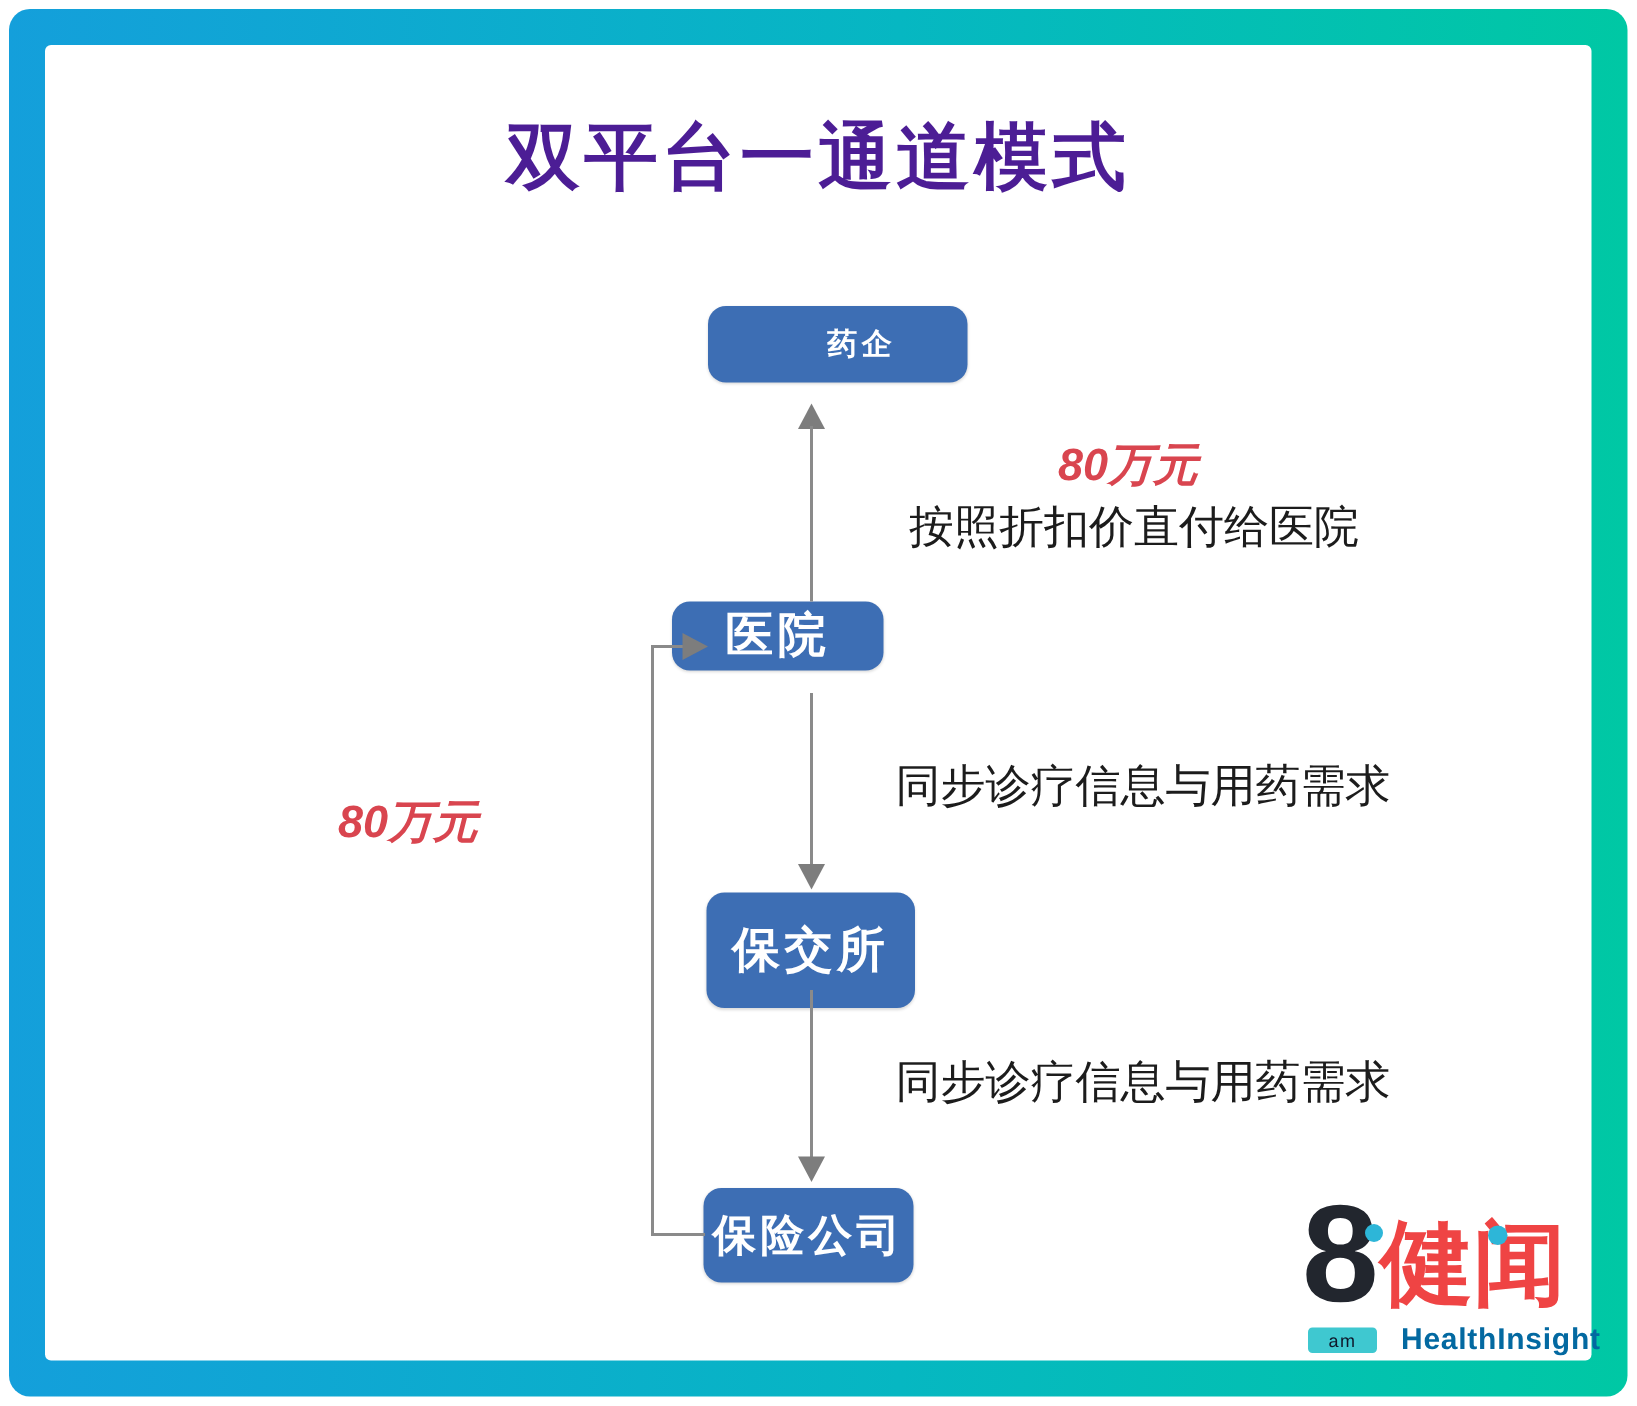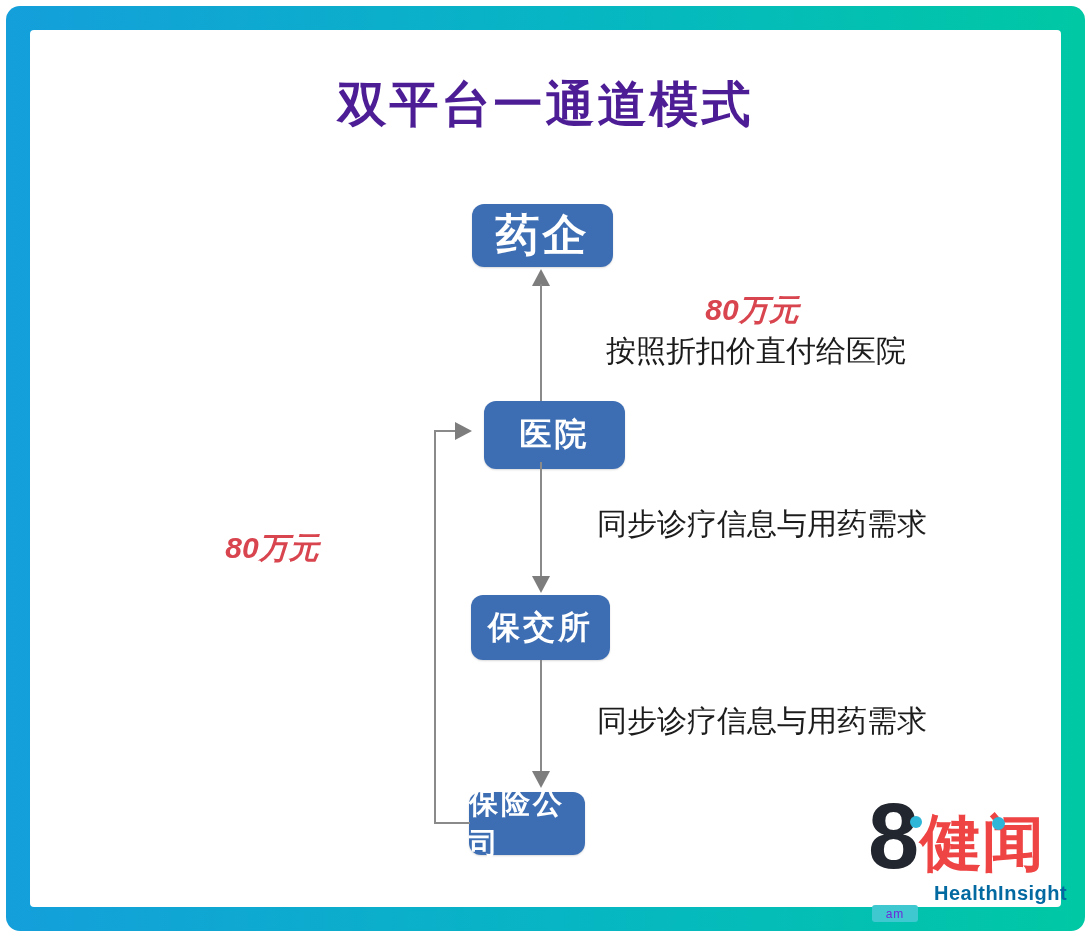--- a/index.html
+++ b/index.html
@@ -15,24 +15,24 @@
 
   .layer{position:absolute;left:0;top:0;width:100%;height:100%;}
 
   .title{position:absolute;left:0;right:0;top:72px;text-align:center;
          font-size:49px;font-weight:800;color:#4c1d95;letter-spacing:3px;}
 
   .node{position:absolute;background:#3d6eb4;border-radius:12px;
         display:flex;align-items:center;justify-content:center;
         color:#ffffff;font-weight:700;letter-spacing:3px;
         box-shadow:0 1px 2px rgba(0,0,0,0.15);}
-  .node-pharma  {left:472px;top:204px;width:141px;height:63px;font-size:44px;}
-  .node-hospital{left:484px;top:401px;width:141px;height:68px;font-size:32px;}
-  .node-exchange{left:471px;top:595px;width:139px;height:65px;font-size:32px;}
-  .node-insurer {left:469px;top:792px;width:116px;height:63px;font-size:29px;}
+  .node-pharma  {left:472px;top:204px;width:141px;height:51px;font-size:20px;padding-left:32px;}
+  .node-hospital{left:448px;top:401px;width:141px;height:46px;font-size:32px;}
+  .node-exchange{left:471px;top:595px;width:139px;height:77px;font-size:32px;}
+  .node-insurer {left:469px;top:792px;width:140px;height:63px;font-size:29px;}
 
   .vline{position:absolute;width:2px;background:#8a8a8a;}
   .hline{position:absolute;height:2px;background:#8a8a8a;}
   .arrow-up{position:absolute;width:0;height:0;
         border-left:9px solid transparent;border-right:9px solid transparent;
         border-bottom:17px solid #7d7d7d;}
   .arrow-down{position:absolute;width:0;height:0;
         border-left:9px solid transparent;border-right:9px solid transparent;
         border-top:17px solid #7d7d7d;}
   .arrow-right{position:absolute;width:0;height:0;
@@ -45,22 +45,22 @@
   
   .logo{position:absolute;left:862px;top:790px;width:210px;height:120px;}
   .logo-8{position:absolute;left:6px;top:0px;font-size:92px;line-height:1;
           font-weight:700;color:#22262e;}
   .logo-cn{position:absolute;left:58px;top:22px;font-size:62px;line-height:1;
           font-weight:700;color:#ef4444;letter-spacing:0px;white-space:nowrap;}
   .logo-dot{position:absolute;border-radius:50%;background:#2db6d8;}
   .logo-dot-8{left:48px;top:26px;width:12px;height:12px;}
   .logo-dot-wen{left:130px;top:27px;width:13px;height:13px;}
   .logo-am{position:absolute;left:10px;top:95px;width:46px;height:17px;
-          background:#3fc8d0;border-radius:3px;color:#6d28d9;font-size:12px;
-          display:flex;align-items:center;justify-content:center;letter-spacing:1px;margin-top:20px;}
+          background:#3fc8d0;border-radius:3px;color:#0f172a;font-size:12px;
+          display:flex;align-items:center;justify-content:center;letter-spacing:1px;}
   .logo-sub{position:absolute;left:72px;top:92px;font-size:20px;font-weight:700;
           color:#0369a1;letter-spacing:0.5px;white-space:nowrap;}
 </style>
 </head>
 <body>
 
 <div class="stage">
 
   <div class="frame">
     <div class="frame-inner"></div>

